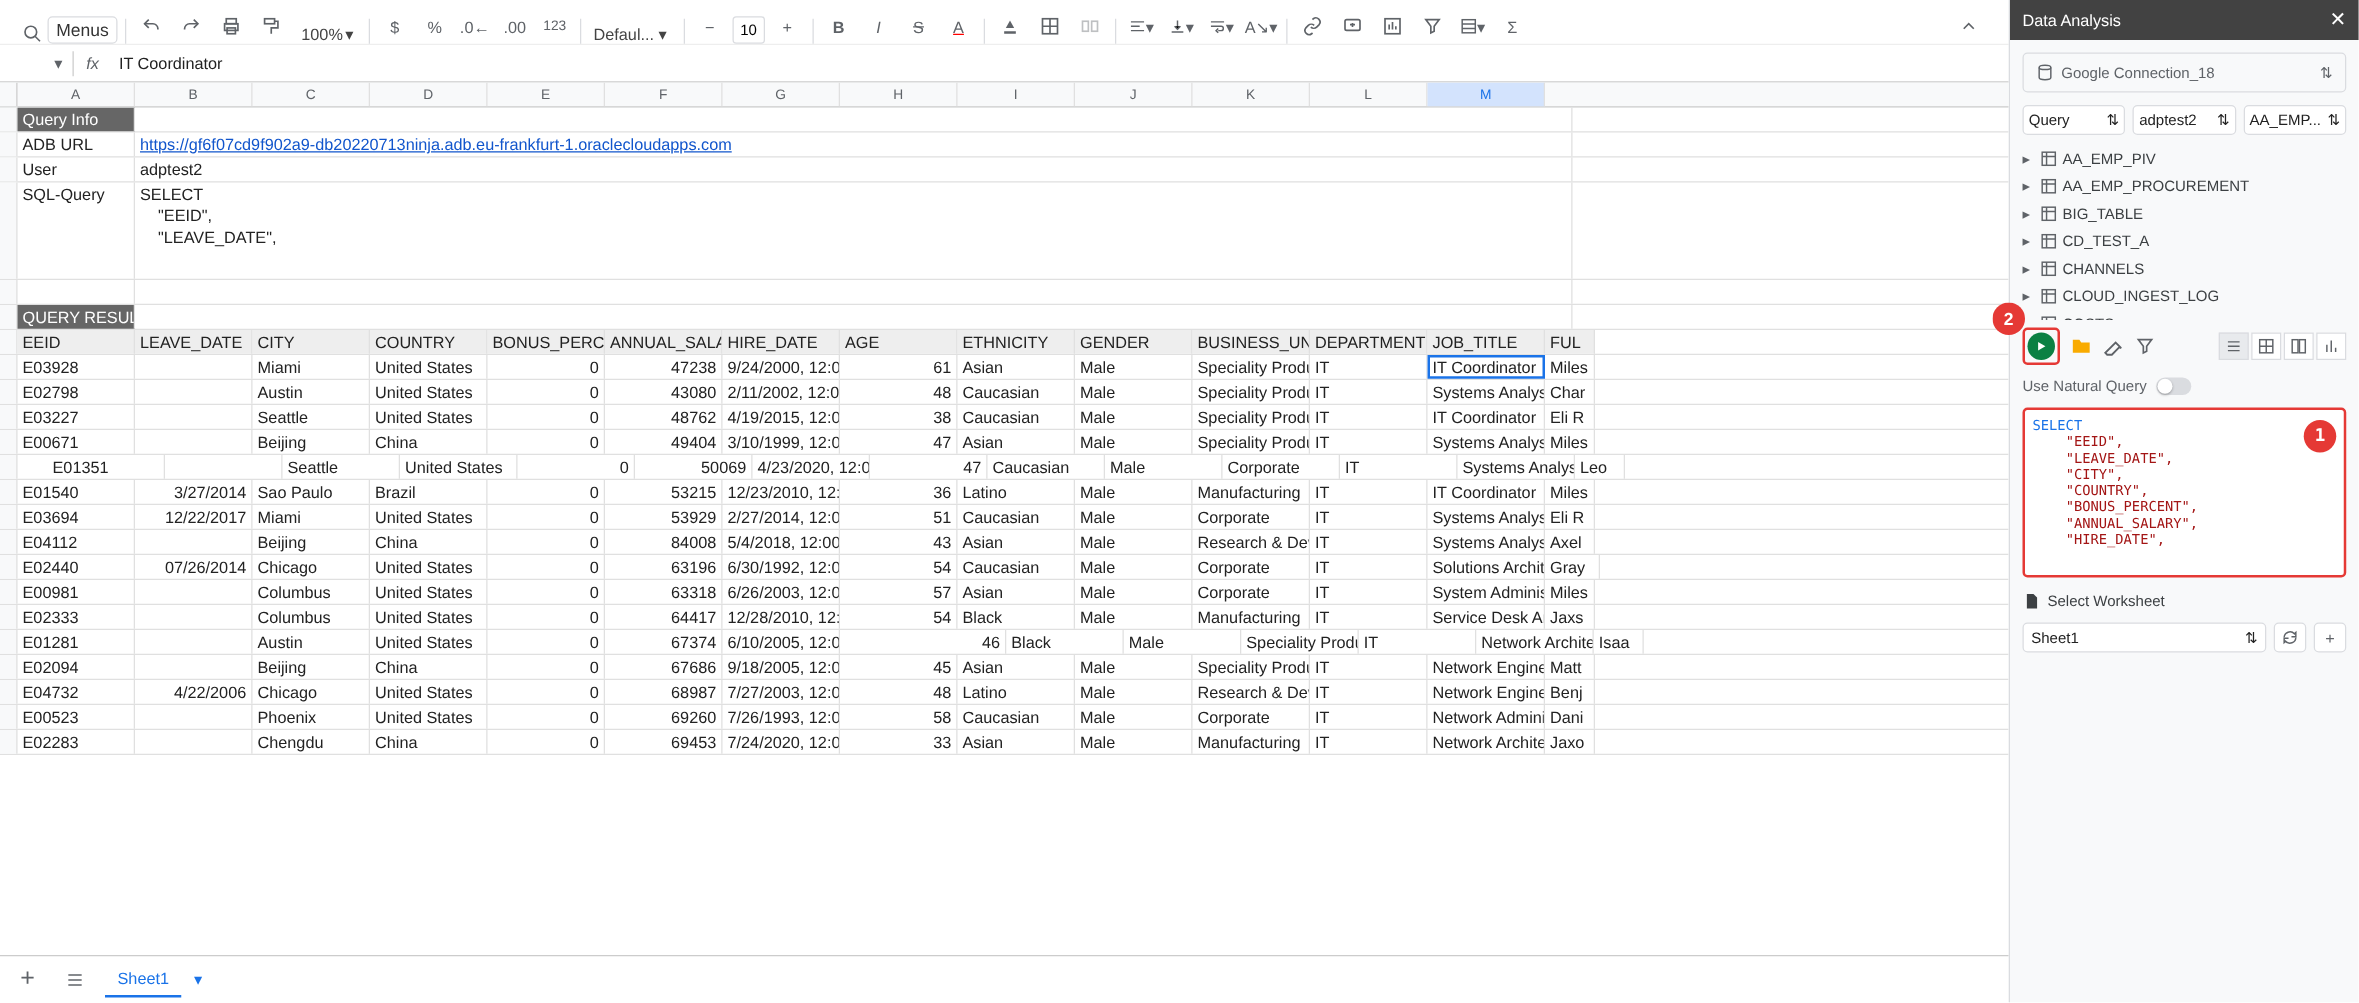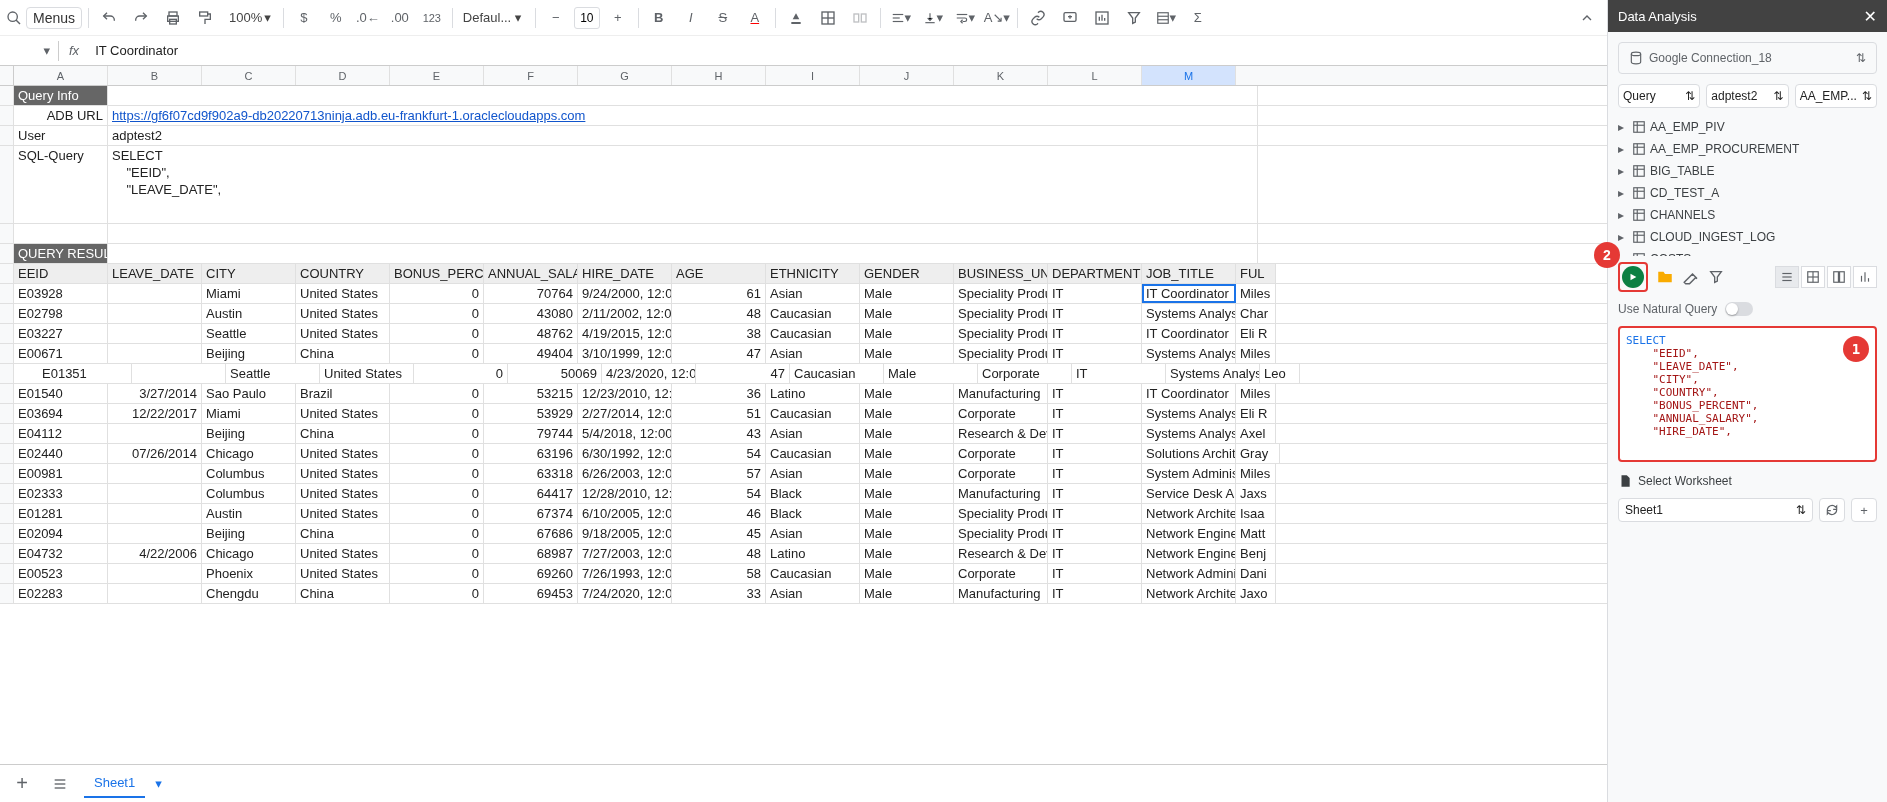--- a/index.html
+++ b/index.html
@@ -2,21 +2,21 @@
 <html><head>
 <meta charset="utf-8">
 <style>
 html,body{margin:0;padding:0;font-family:Arial,sans-serif;font-size:13px;color:#222;background:#fff;overflow:hidden}
 *{box-sizing:border-box}
 .app{display:flex;width:1887px;height:802px;position:relative}
 .left{flex:1;display:flex;flex-direction:column;min-width:0}
 .right{width:280px;background:#f8f9fa;border-left:1px solid #dadce0;display:flex;flex-direction:column}
 
 
-.toolbar{height:36px;display:flex;align-items:center;padding:0 6px;gap:4px;border-bottom:1px solid #eee;font-size:13px;color:#444}
+.toolbar{height:36px;display:flex;align-items:flex-end;padding:0 18px;gap:4px;border-bottom:1px solid #eee;font-size:13px;color:#444}
 .tbtn{width:28px;height:28px;display:flex;align-items:center;justify-content:center;border-radius:4px;cursor:pointer;color:#5f6368}
 .tsep{width:1px;height:20px;background:#dadce0;margin:0 2px}
 .zoom-box{display:flex;align-items:center;gap:2px;padding:0 6px}
 .font-sel{min-width:70px;padding:0 4px}
 .fontsize{width:26px;text-align:center;border:1px solid #dadce0;border-radius:3px;height:22px;font-size:12px}
 .menus{display:flex;align-items:center;gap:6px;border:1px solid #dadce0;border-radius:4px;padding:2px 6px;font-size:14px;color:#333}
 .search-icn{color:#5f6368}
 
 
 .fbar{height:30px;display:flex;align-items:center;border-bottom:1px solid #ccc;font-size:13px}
@@ -242,21 +242,21 @@
           <div class="ch sel" style="width: 94px;">M</div>
         </div>
       <div class="rows" id="rows">
           <div class="row ">
             <div class="cell" style="width: 14px; background: rgb(248, 249, 250);"></div>
             <div class="cell dark" style="width: 94px;">Query Info</div>
             <div class="cell " style="width: 1150px;"></div>
           </div>
           <div class="row ">
             <div class="cell" style="width: 14px; background: rgb(248, 249, 250);"></div>
-            <div class="cell " style="width: 94px; text-align: right;">ADB URL</div>
+            <div class="cell " style="width: 94px;">ADB URL</div>
             <div class="cell link" style="width: 1150px;"><a href="#">https://gf6f07cd9f902a9-db20220713ninja.adb.eu-frankfurt-1.oraclecloudapps.com</a></div>
           </div>
           <div class="row ">
             <div class="cell" style="width: 14px; background: rgb(248, 249, 250);"></div>
             <div class="cell " style="width: 94px;">User</div>
             <div class="cell " style="width: 1150px;">adptest2</div>
           </div>
           <div class="row sqltall">
             <div class="cell" style="width: 14px; background: rgb(248, 249, 250);"></div>
             <div class="cell " style="width: 94px;">SQL-Query</div>
@@ -291,21 +291,21 @@
             <div class="cell hdr" style="width: 94px;">JOB_TITLE</div>
             <div class="cell hdr" style="width: 40px;">FUL</div>
           </div>
           <div class="row">
             <div class="cell" style="width: 14px; background: rgb(248, 249, 250);"></div>
             <div class="cell " style="width: 94px;">E03928</div>
             <div class="cell num" style="width: 94px;"></div>
             <div class="cell " style="width: 94px;">Miami</div>
             <div class="cell " style="width: 94px;">United States</div>
             <div class="cell num" style="width: 94px;">0</div>
-            <div class="cell num" style="width: 94px;">70764</div>
+            <div class="cell num" style="width: 94px;">47238</div>
             <div class="cell " style="width: 94px;">9/24/2000, 12:00</div>
             <div class="cell num" style="width: 94px;">61</div>
             <div class="cell " style="width: 94px;">Asian</div>
             <div class="cell " style="width: 94px;">Male</div>
             <div class="cell " style="width: 94px;">Speciality Produ</div>
             <div class="cell " style="width: 94px;">IT</div>
             <div class="cell sel" style="width: 94px;">IT Coordinator</div>
             <div class="cell " style="width: 40px;">Miles</div>
           </div>
           <div class="row">
@@ -410,21 +410,21 @@
             <div class="cell " style="width: 94px;">Systems Analyst</div>
             <div class="cell " style="width: 40px;">Eli R</div>
           </div>
           <div class="row">
             <div class="cell" style="width: 14px; background: rgb(248, 249, 250);"></div>
             <div class="cell " style="width: 94px;">E04112</div>
             <div class="cell num" style="width: 94px;"></div>
             <div class="cell " style="width: 94px;">Beijing</div>
             <div class="cell " style="width: 94px;">China</div>
             <div class="cell num" style="width: 94px;">0</div>
-            <div class="cell num" style="width: 94px;">79744</div>
+            <div class="cell num" style="width: 94px;">84008</div>
             <div class="cell " style="width: 94px;">5/4/2018, 12:00:</div>
             <div class="cell num" style="width: 94px;">43</div>
             <div class="cell " style="width: 94px;">Asian</div>
             <div class="cell " style="width: 94px;">Male</div>
             <div class="cell " style="width: 94px;">Research &amp; Dev</div>
             <div class="cell " style="width: 94px;">IT</div>
             <div class="cell " style="width: 94px;">Systems Analyst</div>
             <div class="cell " style="width: 40px;">Axel</div>
           </div>
           <div class="row">
@@ -480,21 +480,21 @@
           </div>
           <div class="row">
             <div class="cell" style="width: 14px; background: rgb(248, 249, 250);"></div>
             <div class="cell " style="width: 94px;">E01281</div>
             <div class="cell num" style="width: 94px;"></div>
             <div class="cell " style="width: 94px;">Austin</div>
             <div class="cell " style="width: 94px;">United States</div>
             <div class="cell num" style="width: 94px;">0</div>
             <div class="cell num" style="width: 94px;">67374</div>
             <div class="cell " style="width: 94px;">6/10/2005, 12:00</div>
-            <div class="cell num" style="width: 94px;">46</div>
+            <div class="cell num" style="width: 94px; margin-left: 39px;">46</div>
             <div class="cell " style="width: 94px;">Black</div>
             <div class="cell " style="width: 94px;">Male</div>
             <div class="cell " style="width: 94px;">Speciality Produ</div>
             <div class="cell " style="width: 94px;">IT</div>
             <div class="cell " style="width: 94px;">Network Architec</div>
             <div class="cell " style="width: 40px;">Isaa</div>
           </div>
           <div class="row">
             <div class="cell" style="width: 14px; background: rgb(248, 249, 250);"></div>
             <div class="cell " style="width: 94px;">E02094</div>

